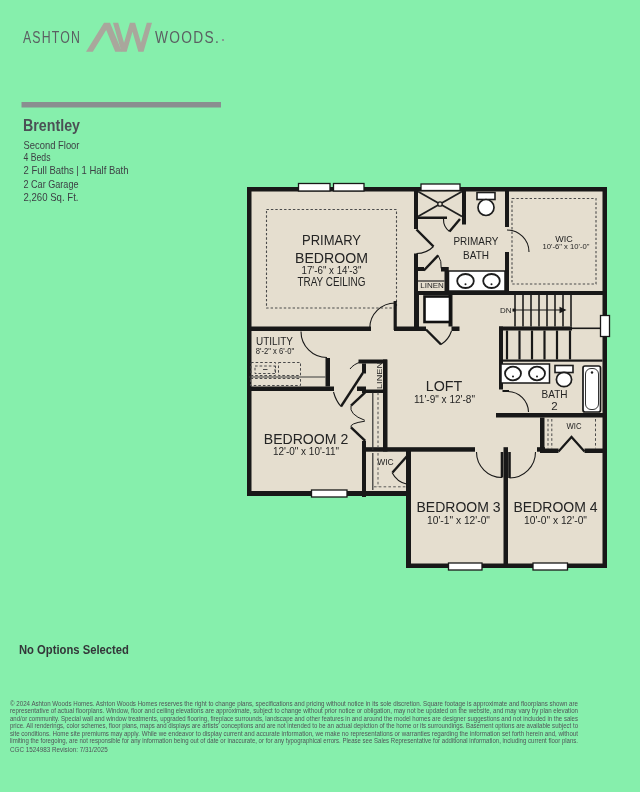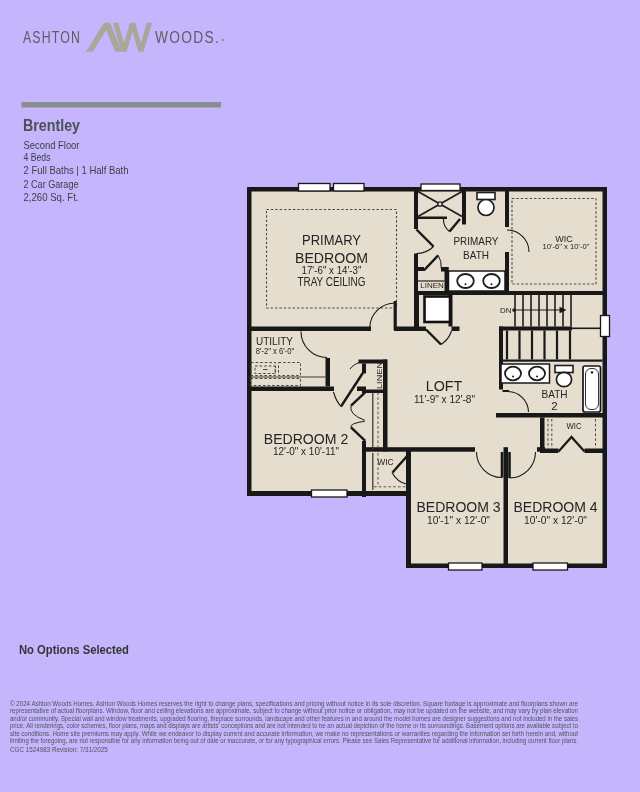--- a/index.html
+++ b/index.html
@@ -1,16 +1,16 @@
 <!DOCTYPE html>
 <html><head>
 <meta charset="utf-8">
 <style>
 html,body{margin:0;padding:0;background:#ffffff;}
-#page{position:relative;width:640px;height:792px;background:#c4b5fd;overflow:hidden;font-family:"Liberation Sans",sans-serif;}
+#page{position:relative;width:640px;height:792px;background:#86efac;overflow:hidden;font-family:"Liberation Sans",sans-serif;}
 svg text{font-family:"Liberation Sans",sans-serif;}
 </style>
 </head>
 <body>
 <div id="page">
 <svg width="640" height="792" viewBox="0 0 640 792" xmlns="http://www.w3.org/2000/svg">
 
 <text x="23" y="43" font-size="16" letter-spacing="1.5" textLength="58" lengthAdjust="spacingAndGlyphs" fill="#5b5f62">ASHTON</text>
 
 <path d="M104,22.8 L110,22.8 L122,51.7 L115.2,51.7 L106.2,30.1 L92.8,51.7 L86,51.7 Z" fill="#a9a79c"></path>

